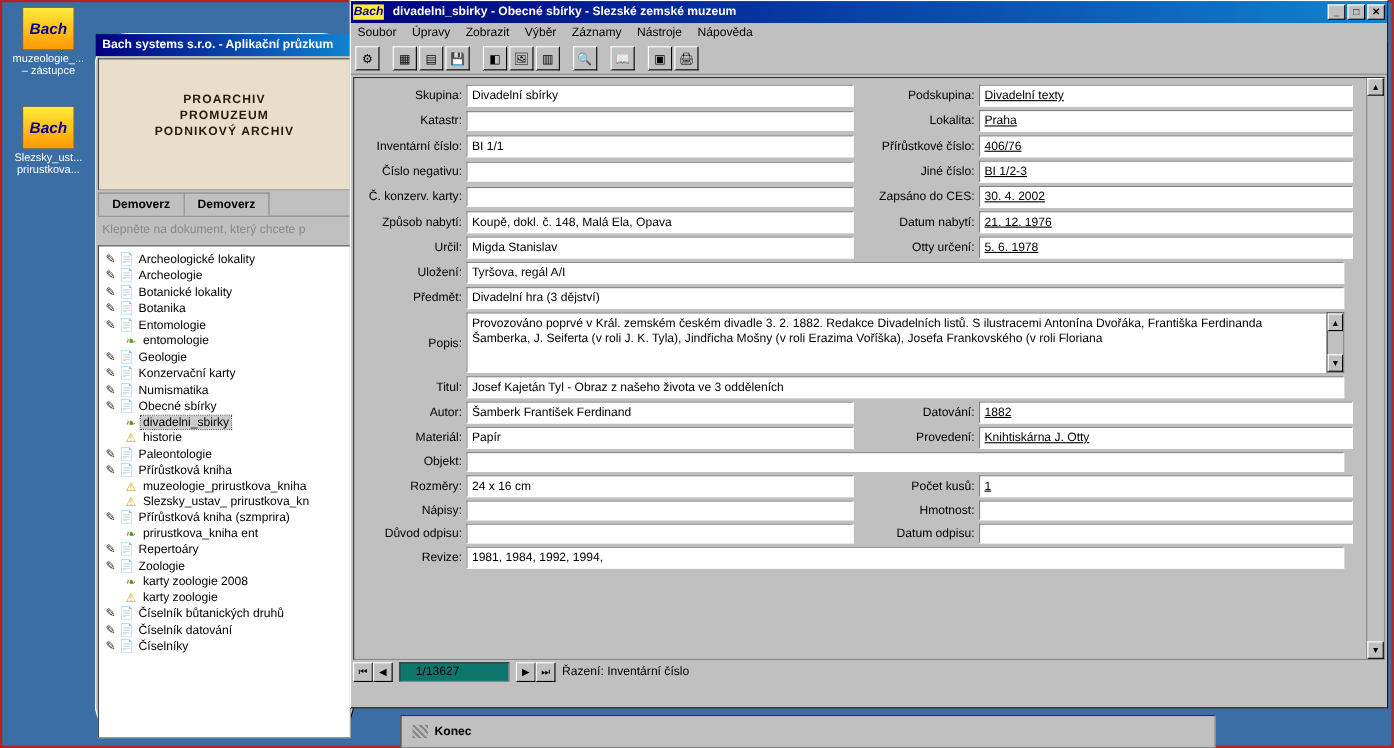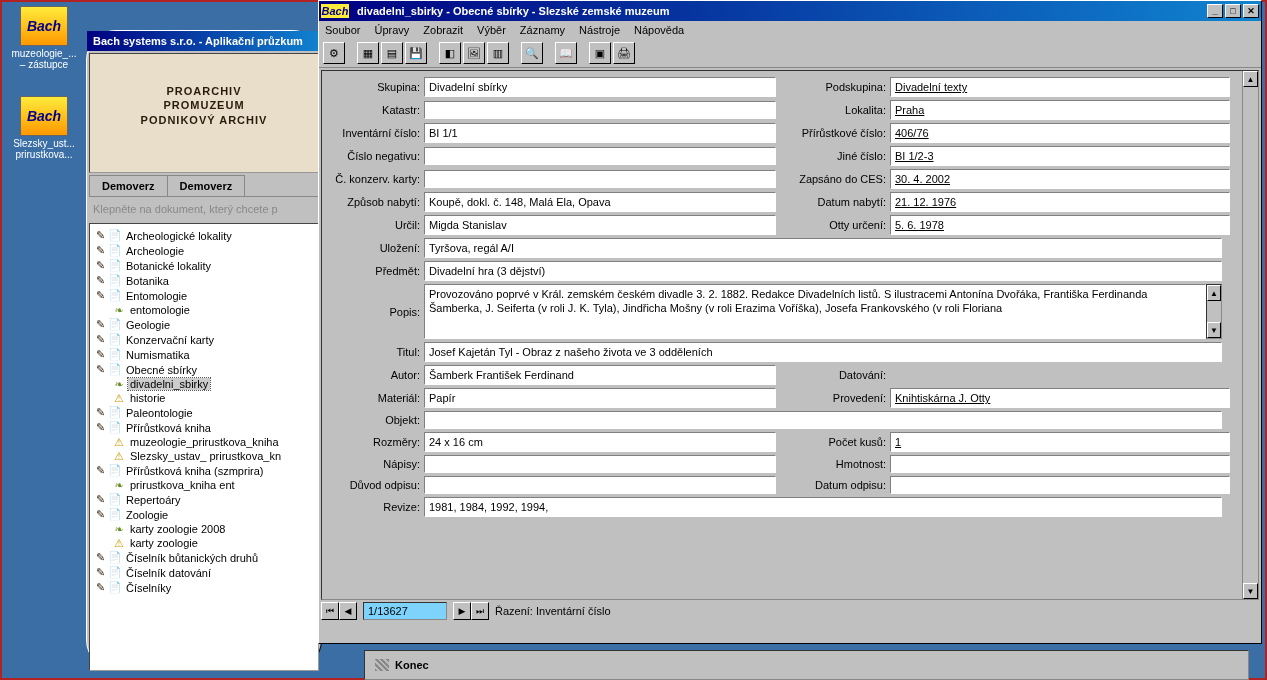--- a/index.html
+++ b/index.html
@@ -56,26 +56,26 @@
 .w-fld-l{width:352px;} .w-fld-r{width:340px;text-decoration:underline;}
 .w-fld-full{width:798px;}
 .col-gap{width:14px;}
 .fld.textarea{height:55px; overflow:hidden;}
 .textarea-wrap{display:flex;width:798px;} .ta-scroll{width:16px;background:#c0c0c0;border:1px inset #888;display:flex;flex-direction:column;}
 
 
 .navbar { display:flex; align-items:center; margin:2px; gap:6px; }
 .navbtns { display:flex; }
 .nbtn{width:18px;height:18px;background:#c0c0c0;border:1px solid #000;border-top-color:#fff;border-left-color:#fff;display:inline-flex;align-items:center;justify-content:center;font-size:9px;}
-.pos { width:84px; background:#7dd3fc; border:1px inset #888; padding:2px 4px; }
+.pos { width:100px; background:#0f766e; border:1px inset #888; padding:2px 14px; }
 .statustext{flex:1; padding-left:6px;}
 .sort{padding-right:8px;}
 
 
-.konec-area{position:absolute; left:364px; bottom:0; height:30px; width:885px; background:#c0c0c0; border:1px inset #888; display:flex; align-items:center; padding-left:10px; gap:6px;}
+.konec-area{position:absolute; left:364px; bottom:0; height:30px; width:741px; background:#c0c0c0; border:1px inset #888; display:flex; align-items:center; padding-left:10px; gap:6px;}
 .konec-ico{width:14px;height:12px;background:repeating-linear-gradient(45deg,#888 0 2px,#bbb 2px 4px);}
 .konec-area span{font-weight:bold;}
 </style>
 </head>
 <body>
 
 <div class="desktop-icon" style="left:8px;top:6px;">
   <div class="glyph">Bach</div>
   <div class="label">muzeologie_...
 – zástupce</div>
@@ -329,20 +329,21 @@
         </div>
         <div class="row">
           <div class="lbl w-lbl-l">Titul:</div>
           <div class="fld w-fld-full">Josef Kajetán Tyl - Obraz z našeho života ve 3 odděleních</div>
         </div>
         <div class="row">
           <div class="lbl w-lbl-l">Autor:</div>
           <div class="fld w-fld-l">Šamberk František Ferdinand</div>
           <div class="col-gap"></div>
           <div class="lbl w-lbl-r">Datování:</div>
+          <div class="fld w-fld-r">1882</div>
         </div>
         <div class="row">
           <div class="lbl w-lbl-l">Materiál:</div>
           <div class="fld w-fld-l">Papír</div>
           <div class="col-gap"></div>
           <div class="lbl w-lbl-r">Provedení:</div>
           <div class="fld w-fld-r">Knihtiskárna J. Otty</div>
         </div>
         <div class="row">
           <div class="lbl w-lbl-l">Objekt:</div>

